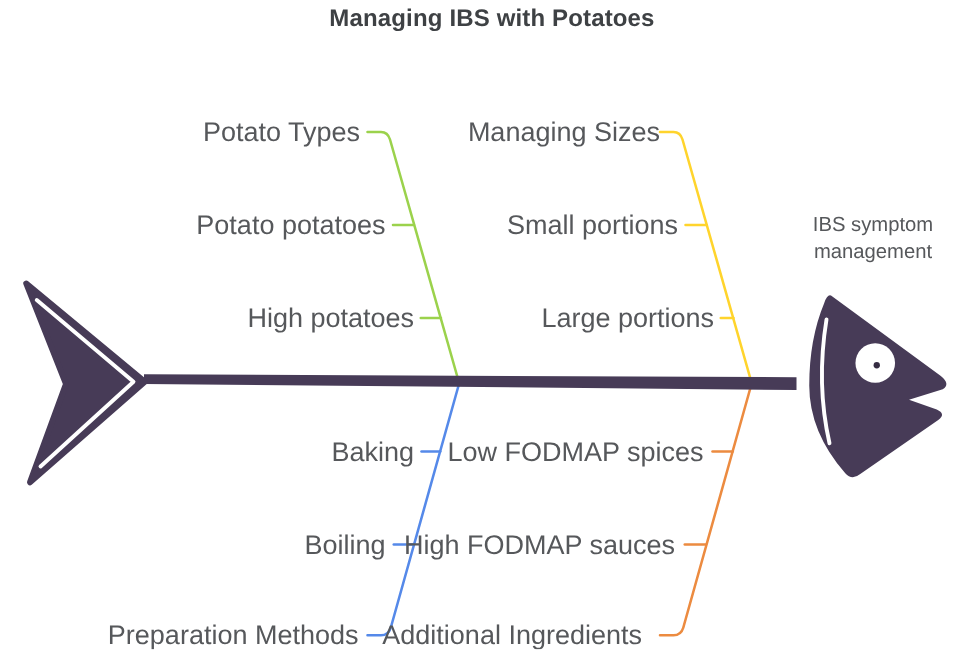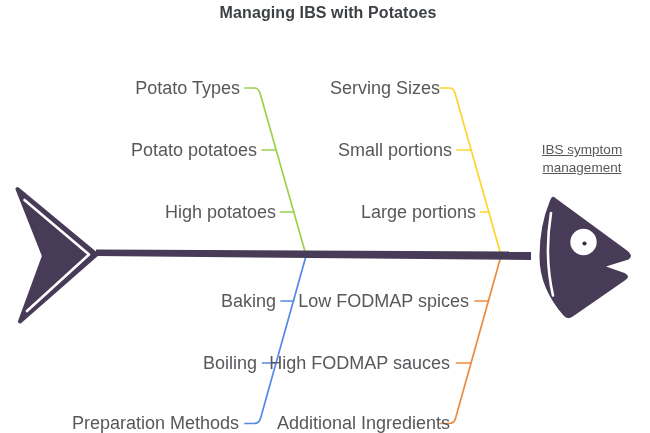--- a/index.html
+++ b/index.html
@@ -11,21 +11,21 @@
     position:absolute; top:4px; left:0; width:656px; text-align:center;
     font-size:16px; font-weight:bold; color:var(--title,#3e4144);
     letter-spacing:0.1px;
   }
   .lbl {
     position:absolute; font-size:18px; color:var(--text,#56585b);
     white-space:nowrap; line-height:16px;
   }
   .effect {
     position:absolute; top:141px; left:530px; width:104px; text-align:center;
-    font-size:13.5px; color:var(--text,#56585b); line-height:17.5px;text-decoration:underline;
+    font-size:13.5px; color:var(--text,#56585b); line-height:17.5px;
   }
   svg { position:absolute; top:0; left:0; }
   .rib  { fill:none; stroke-width:1.7; stroke-linejoin:round; stroke-linecap:round; }
   .rib-green  { stroke:var(--green,#9bd24c); }
   .rib-yellow { stroke:var(--yellow,#ffd42c); }
   .rib-blue   { stroke:var(--blue,#5589e9); }
   .rib-orange { stroke:var(--orange,#ec8b40); }
   .fishfill   { fill:var(--fish,#473b57); }
   .tail-outline { stroke:var(--fish,#473b57); stroke-width:4; stroke-linejoin:round; }
   .white-line { fill:none; stroke:#ffffff; stroke-width:2.6; stroke-linejoin:round; stroke-linecap:round; }
@@ -81,23 +81,23 @@
   </svg>
 
   <div class="lbl" style="top:80px;  right:410px">Potato Types</div>
   <div class="lbl" style="top:142px; right:393px">Potato potatoes</div>
   <div class="lbl" style="top:204px; right:374px">High potatoes</div>
 
   <div class="lbl" style="top:293px; right:374px">Baking</div>
   <div class="lbl" style="top:355px; right:393px">Boiling</div>
   <div class="lbl" style="top:415px; right:411px">Preparation Methods</div>
 
-  <div class="lbl" style="top:80px;  right:210px">Serving Sizes</div>
+  <div class="lbl" style="top:80px;  right:210px">Managing Sizes</div>
   <div class="lbl" style="top:204px; right:174px">Large portions</div>
   <div class="lbl" style="top:142px; right:198px">Small portions</div>
 
   <div class="lbl" style="top:293px; right:181px">Low FODMAP spices</div>
   <div class="lbl" style="top:355px; right:200px">High FODMAP sauces</div>
-  <div class="lbl" style="top:415px; right:200px">Additional Ingredients</div>
+  <div class="lbl" style="top:415px; right:222px">Additional Ingredients</div>
 
   <div class="effect">IBS symptom management</div>
 
 </div>
 
 </body></html>

